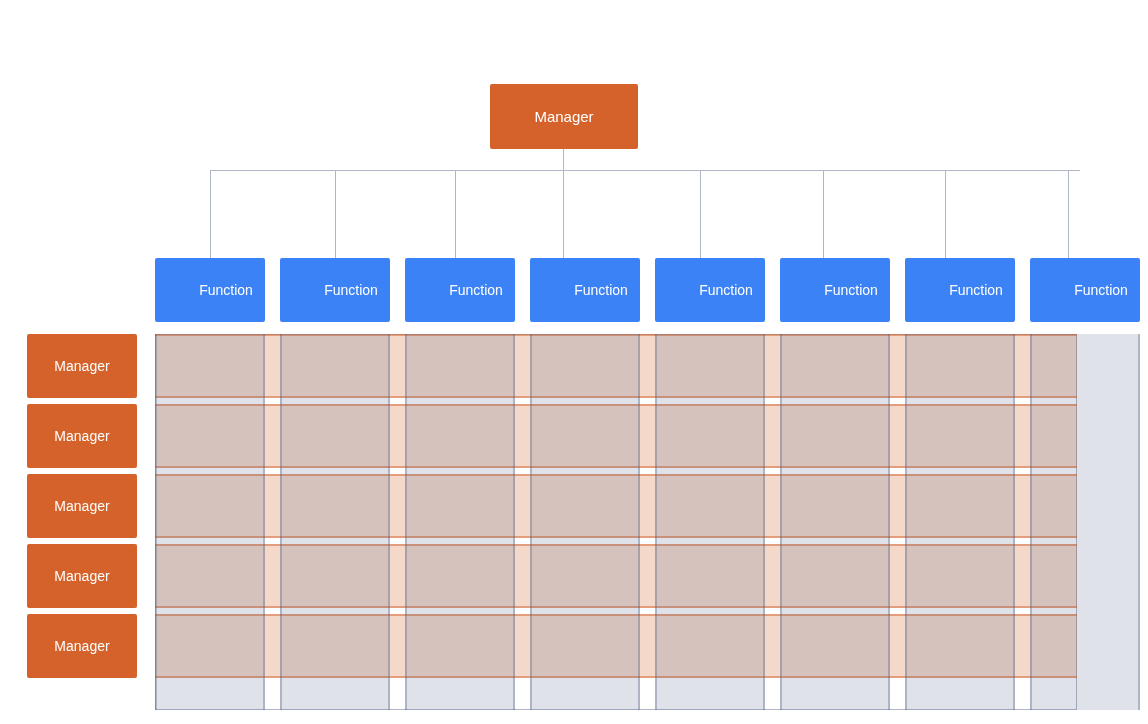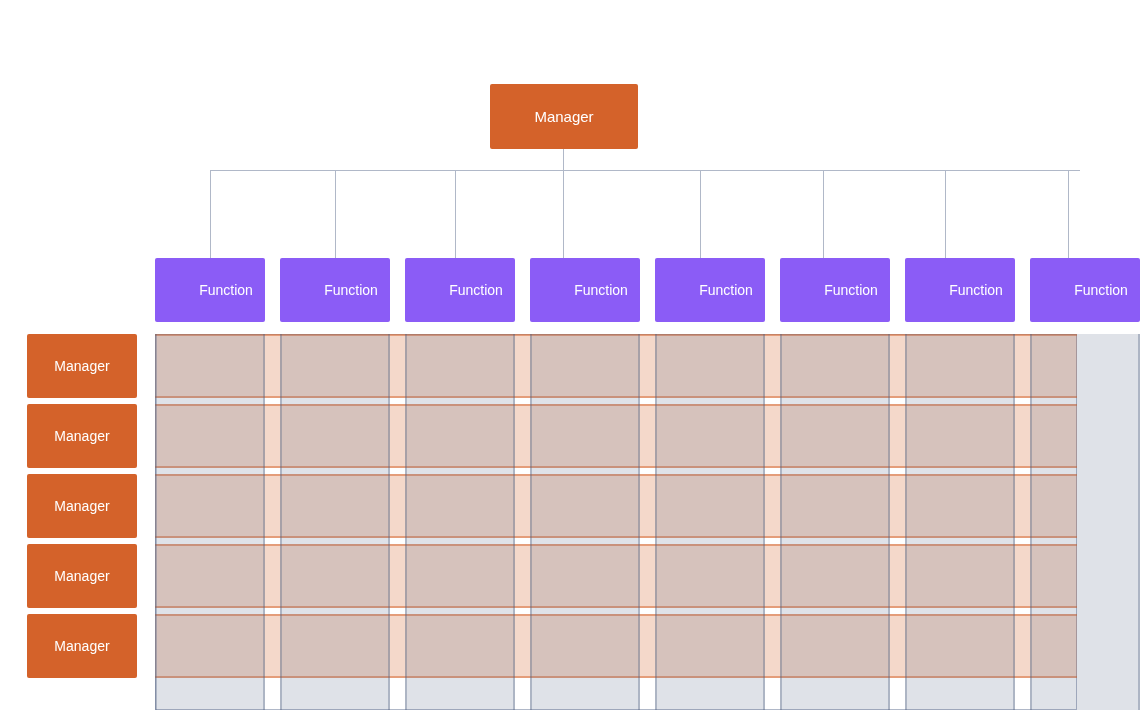--- a/index.html
+++ b/index.html
@@ -54,21 +54,21 @@
       top: 242px;
       left: 155px;
       display: flex;
       gap: 0px;
       z-index: 10;
     }
 
     .function-box {
       width: 110px;
       height: 64px;
-      background: #8b5cf6;
+      background: #3b82f6;
       color: #fff;
       display: flex;
       align-items: center;
       justify-content: center;
       font-size: 14px;
       font-weight: 400;
       border-radius: 2px;
       margin-right: 15px;
       padding-left: 32px;
     }

